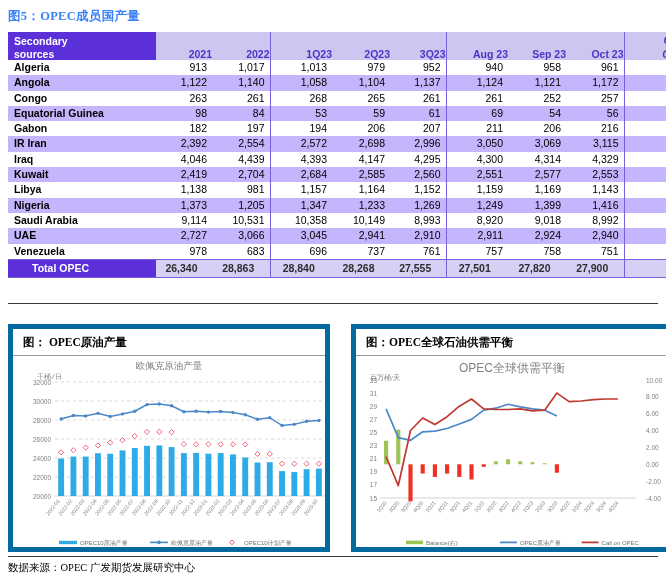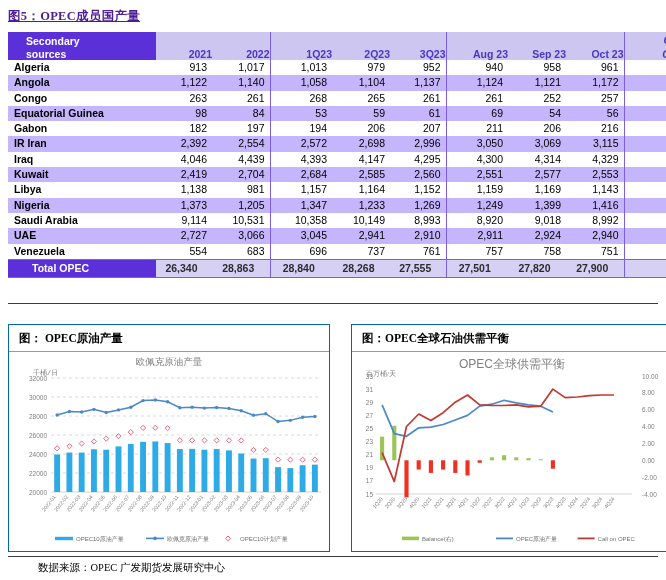--- a/index.html
+++ b/index.html
@@ -7,38 +7,37 @@
     width:666px;height:580px;background:#ffffff;
     font-family:"Liberation Sans","DejaVu Sans",sans-serif;
     -webkit-font-smoothing:antialiased;
   }
   .page{position:relative;width:666px;height:580px;overflow:hidden;}
 
   
   .fig5-title{
     position:absolute;left:8px;top:8px;width:650px;
     font-family:"Liberation Serif","DejaVu Serif",serif;
-    font-weight:bold;font-size:12.5px;color:#4c1d95;
+    font-weight:bold;font-size:12.5px;color:#3b82f6;
     padding-bottom:8px;border-bottom:1.5px solid #000;
     letter-spacing:.3px;
-    text-decoration:underline;
   }
 
   
   .tbl-wrap{position:absolute;left:8px;top:32px;width:650px;}
   table.opec{border-collapse:collapse;width:650px;table-layout:fixed;font-size:10.5px;}
   table.opec td,table.opec th{padding:0;}
 
   thead th{
     background:#ccc6f0;color:#4a36c4;font-weight:bold;
     font-size:10.5px;vertical-align:bottom;
     padding:2px 5px 3px 0;height:14px;line-height:12.5px;
   }
   thead th.hdr-name{
-    background:#5b30d8;color:#ffffff;text-align:left;padding-left:18px;
+    background:#5b30d8;color:#ffffff;text-align:left;padding-left:6px;
     font-weight:bold;
   }
   thead th.num{text-align:right;}
   thead th.chg{text-align:right;font-style:italic;padding-right:6px;}
   .hdr-row-top th{padding-top:4px;}
 
   tbody tr td{
     height:15.3px;line-height:15.3px;font-size:10.5px;color:#000;
     background:#ffffff;
   }
@@ -62,21 +61,21 @@
   tfoot td.chg{text-align:right;padding-right:6px;font-style:italic;}
 
   .tbl-botline{
     position:absolute;left:8px;top:303px;width:650px;height:0;
     border-bottom:1.5px solid #3a3a3a;
   }
 
   
   .panel{
     position:absolute;top:324px;height:228px;
-    border:1px solid #0369a1;background:#fff;box-sizing:border-box;
+    border:5px solid #0369a1;background:#fff;box-sizing:border-box;
   }
   #panel-left{left:8px;width:322px;}
   #panel-right{left:351px;width:322px;}
   .panel-title{
     font-family:"Liberation Serif","DejaVu Serif",serif;
     font-weight:bold;font-size:11.5px;color:#000;
     padding:6px 0 5px 10px;border-bottom:1px solid #9a9a9a;
     white-space:nowrap;
   }
   .chart-area{position:relative;width:100%;height:196px;}
@@ -93,21 +92,21 @@
   svg{display:block;}
 
   
   .foot-line{
     position:absolute;left:8px;top:556px;width:650px;height:0;
     border-bottom:1.2px solid #3a3a3a;
   }
   .source{
     position:absolute;left:8px;top:561px;
     font-family:"Liberation Serif","DejaVu Serif",serif;
-    font-size:10.5px;color:#000;margin-left:30px;
+    font-size:10.5px;color:#000;
   }
 </style>
 </head>
 <body>
 
 <div class="page">
 
   <div class="fig5-title">图5：OPEC成员国产量</div>
 
   <div class="tbl-wrap">
@@ -292,21 +291,21 @@
             <td class="num sep-l">3,045</td>
             <td class="num">2,941</td>
             <td class="num">2,910</td>
             <td class="num sep-l">2,911</td>
             <td class="num">2,924</td>
             <td class="num">2,940</td>
             <td class="chg sep-l">16</td>
           </tr>
           <tr>
             <td class="name">Venezuela</td>
-            <td class="num">554</td>
+            <td class="num">978</td>
             <td class="num">683</td>
             <td class="num sep-l">696</td>
             <td class="num">737</td>
             <td class="num">761</td>
             <td class="num sep-l">757</td>
             <td class="num">758</td>
             <td class="num">751</td>
             <td class="chg sep-l">-7</td>
           </tr>
         </tbody>

